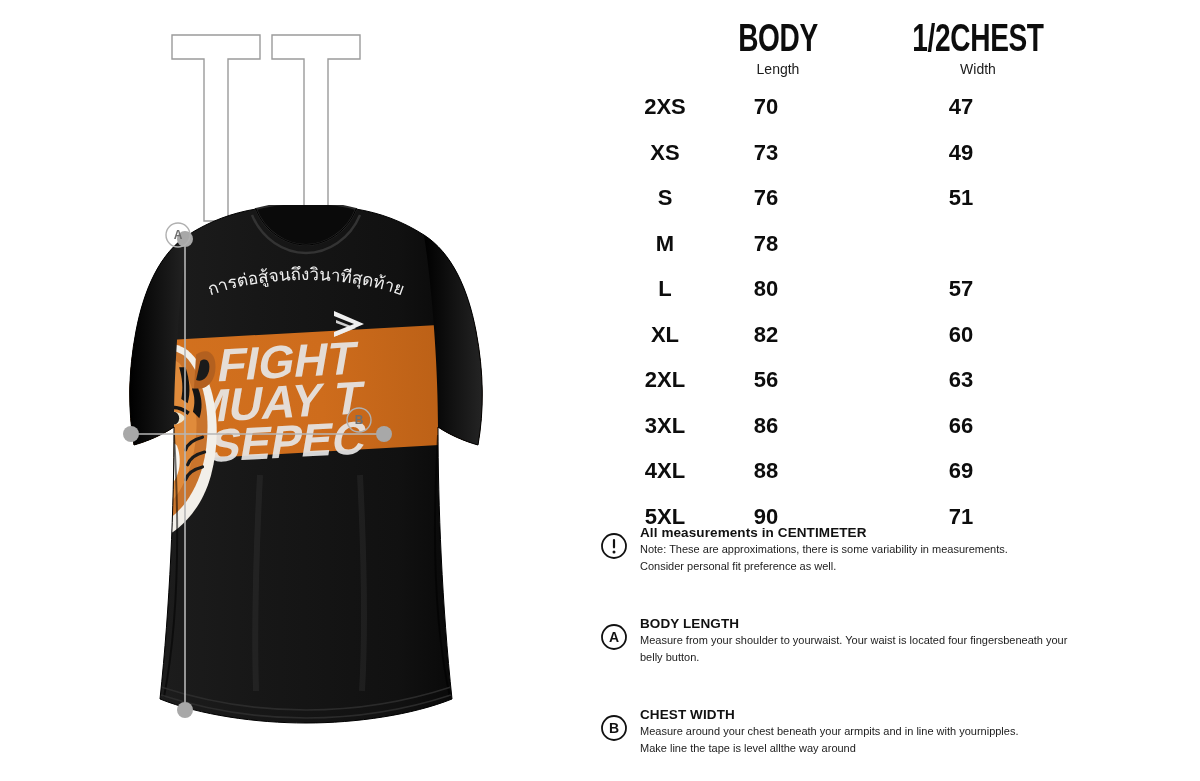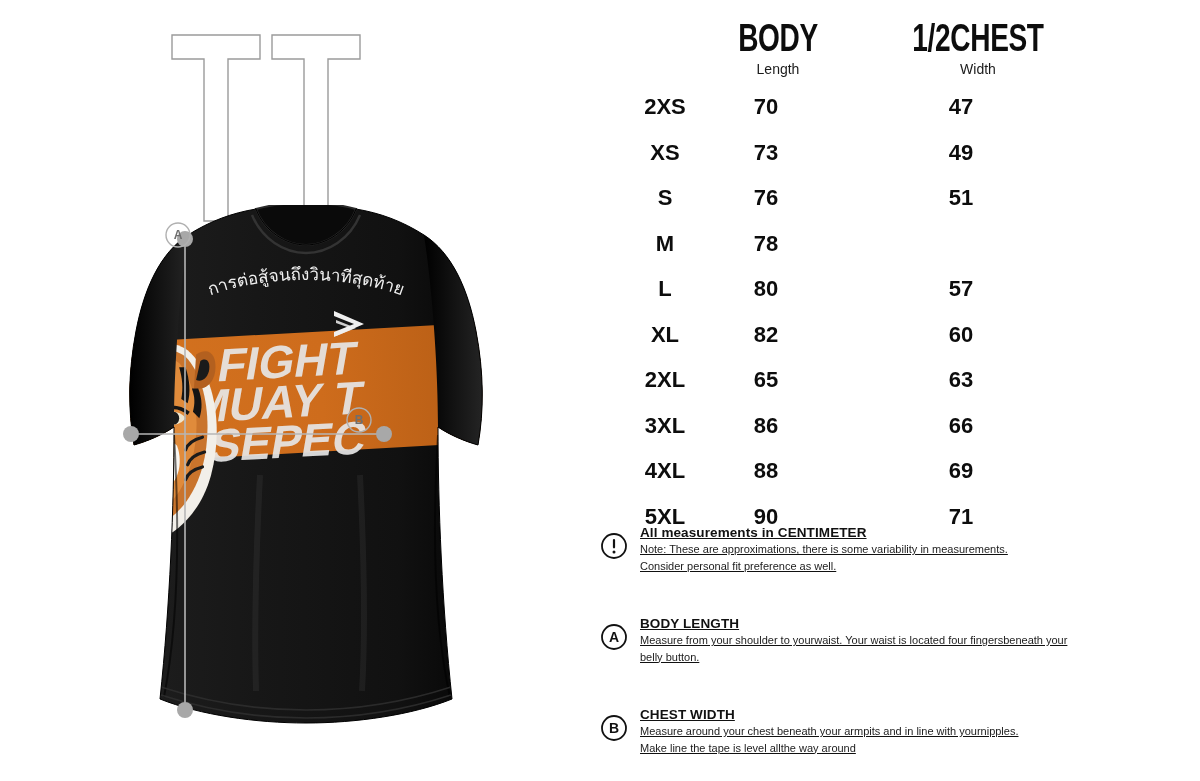--- a/index.html
+++ b/index.html
@@ -103,21 +103,20 @@
   }
   .cell.size-cell  { left: 20px;  width: 110px; }
   .cell.body-cell  { left: 76px;  width: 200px; }
   .cell.chest-cell { left: 271px; width: 200px; }
 
   
   #notes {
     position: absolute;
     left: 0; top: 525px;
     width: 610px;
-    text-decoration: underline;
   }
   .note-block {
     position: relative;
     padding-left: 50px;
     margin-bottom: 26px;
   }
   .note-block.spaced { margin-top: 42px; }
 
   .note-icon {
     position: absolute;
@@ -373,21 +372,21 @@
       <div class="cell body-cell">80</div>
       <div class="cell chest-cell">57</div>
     </div>
     <div class="row">
       <div class="cell size-cell">XL</div>
       <div class="cell body-cell">82</div>
       <div class="cell chest-cell">60</div>
     </div>
     <div class="row">
       <div class="cell size-cell">2XL</div>
-      <div class="cell body-cell">65</div>
+      <div class="cell body-cell">56</div>
       <div class="cell chest-cell">63</div>
     </div>
     <div class="row">
       <div class="cell size-cell">3XL</div>
       <div class="cell body-cell">86</div>
       <div class="cell chest-cell">66</div>
     </div>
     <div class="row">
       <div class="cell size-cell">4XL</div>
       <div class="cell body-cell">88</div>

